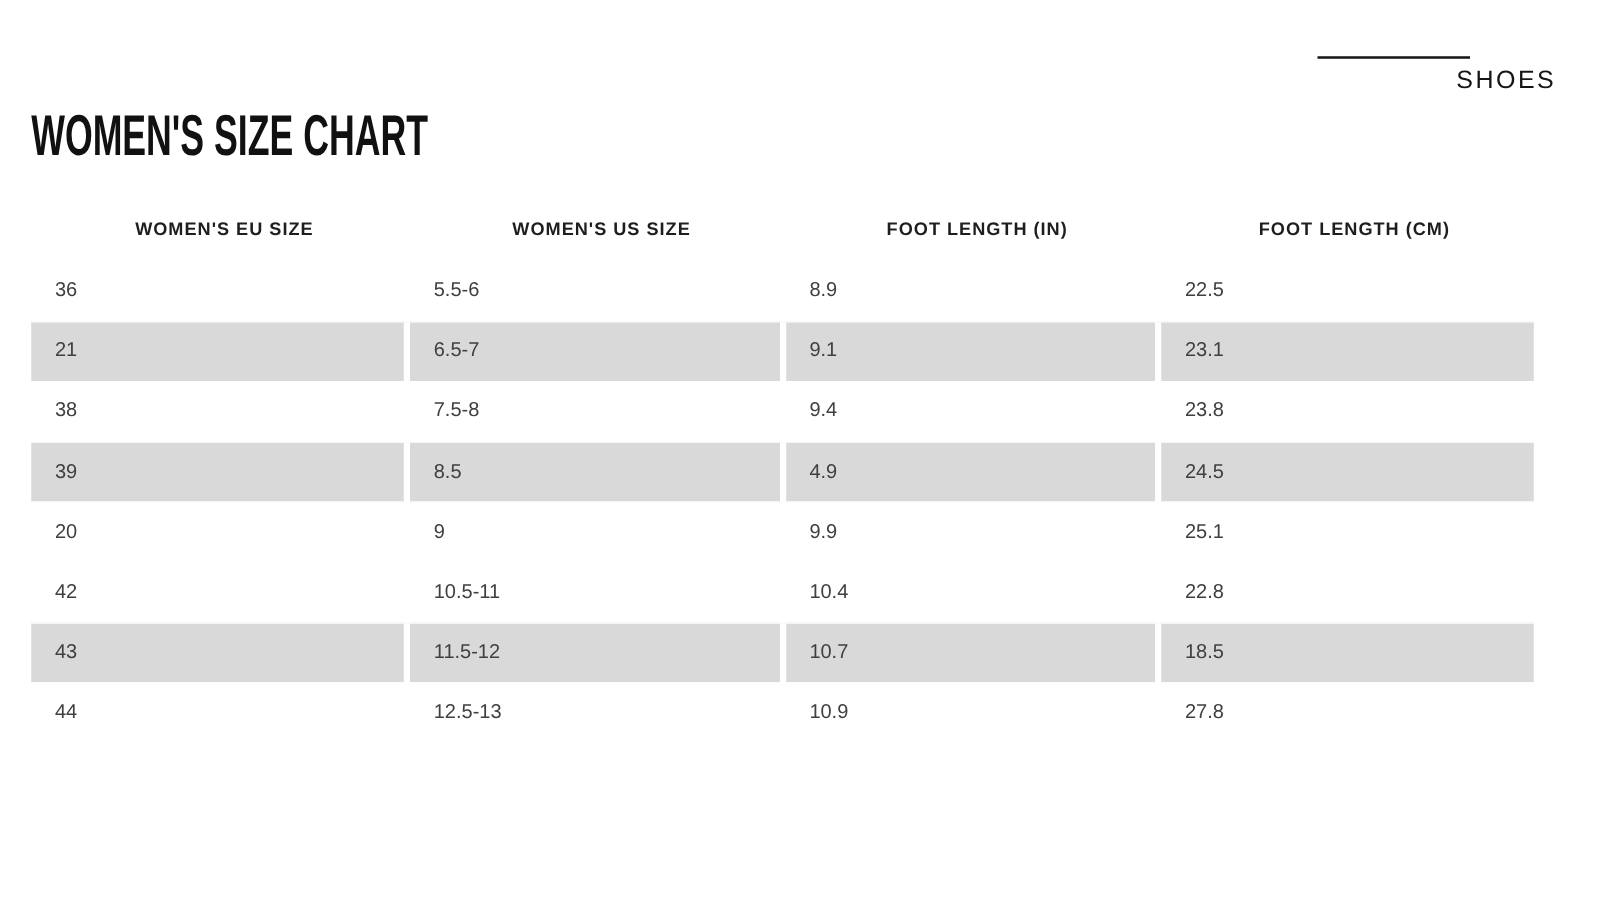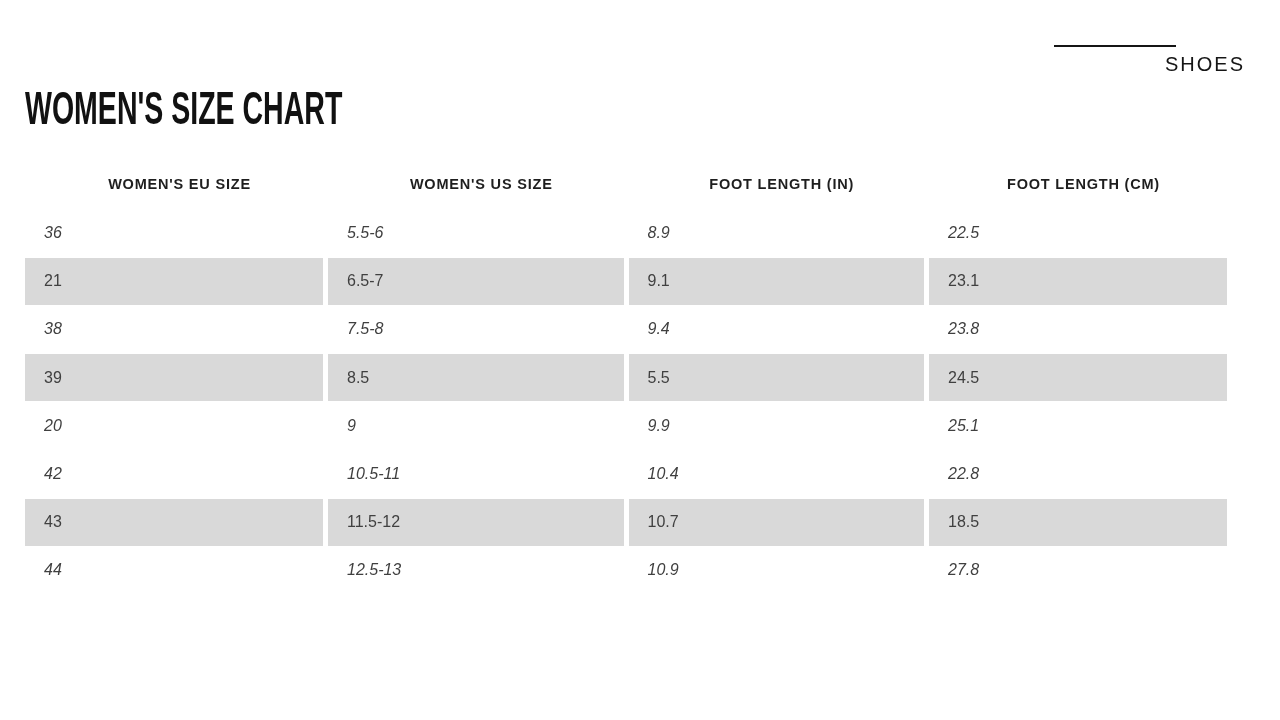--- a/index.html
+++ b/index.html
@@ -89,21 +89,21 @@
     font-size: 16px;
     font-weight: 400;
     color: #404040;
     white-space: nowrap;
   }
   .size-table td:not(:last-child),
   .size-table th:not(:last-child) {
     border-right: 5px solid #ffffff;
   }
   .size-table tr.row-odd td { background: #d9d9d9; }
-  .size-table tr.row-even td { background: #ffffff; font-style: italic; }
+  .size-table tr.row-even td { background: #ffffff; }
   .size-table tbody tr { border-bottom: 1px solid #ffffff; }
 </style>
 </head>
 <body>
 
 <div class="page">
 
   <h1 class="chart-title">WOMEN'S SIZE CHART</h1>
 
   <div class="logo">
@@ -136,21 +136,21 @@
           </tr>
           <tr class="row-even">
             <td>38</td>
             <td>7.5-8</td>
             <td>9.4</td>
             <td>23.8</td>
           </tr>
           <tr class="row-odd">
             <td>39</td>
             <td>8.5</td>
-            <td>5.5</td>
+            <td>4.9</td>
             <td>24.5</td>
           </tr>
           <tr class="row-even">
             <td>20</td>
             <td>9</td>
             <td>9.9</td>
             <td>25.1</td>
           </tr>
           <tr class="row-even">
             <td>42</td>

